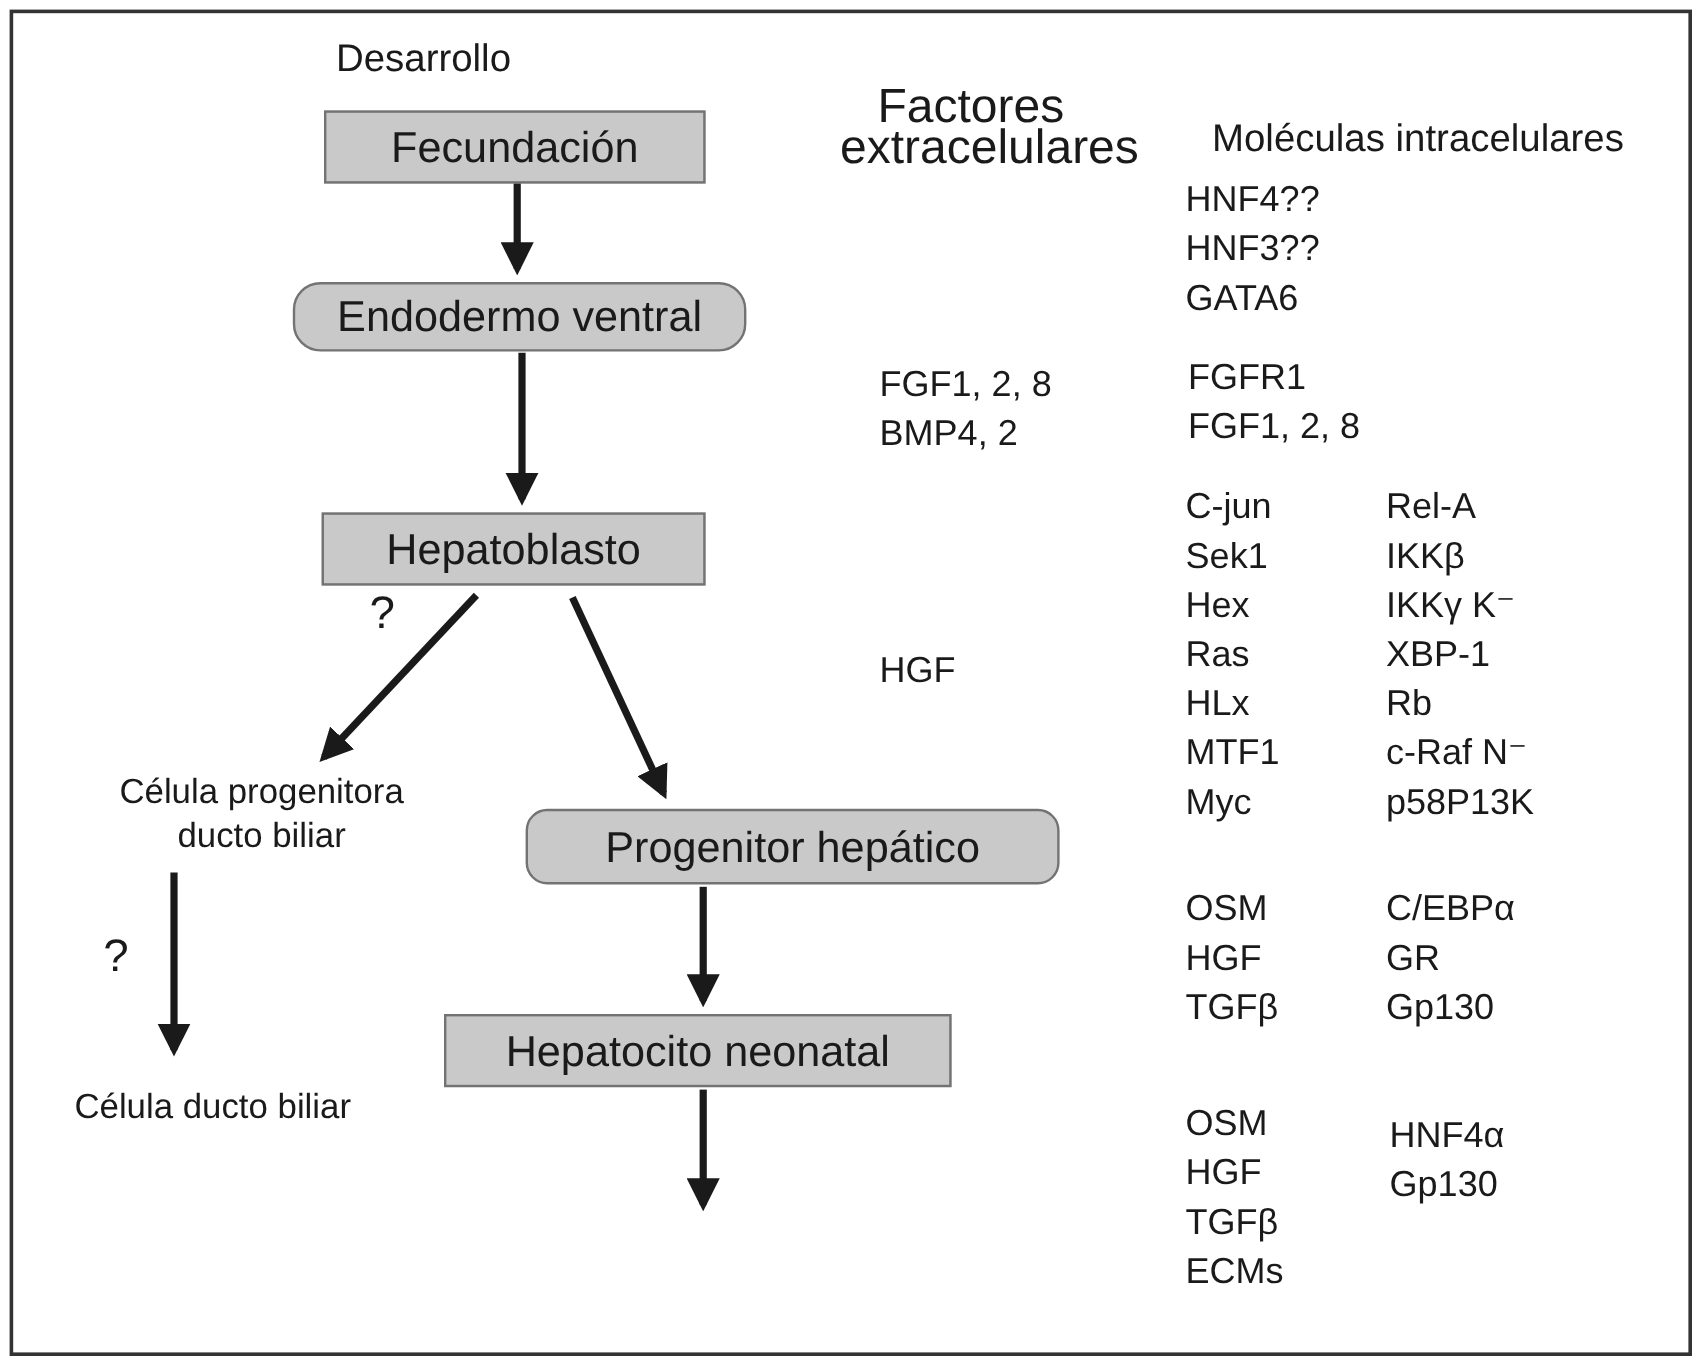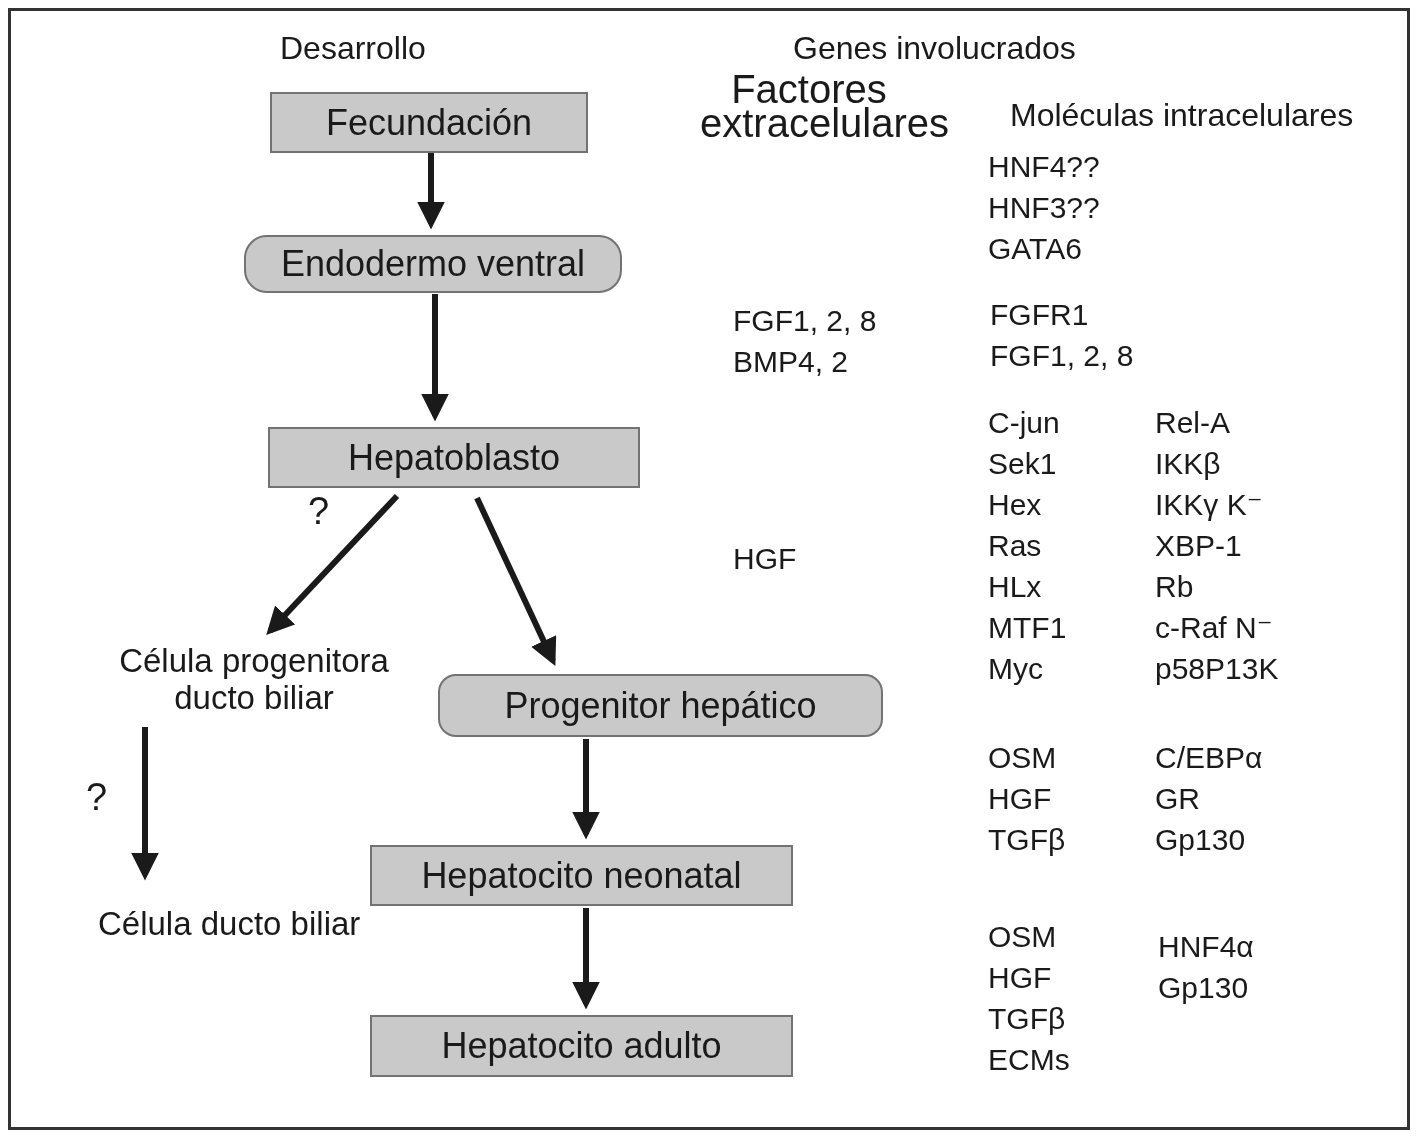--- a/index.html
+++ b/index.html
@@ -46,53 +46,50 @@
     box-sizing: border-box;
   }
   .gene-block {
     position: absolute;
     font-size: 30px;
     line-height: 41px;
     white-space: nowrap;
   }
   .free-label {
     position: absolute;
-    font-size: 33px;
+    font-size: 29px;
     line-height: 37px;
-    margin-left: 36px;
   }
   .qmark {
     position: absolute;
     font-size: 38px;
     line-height: 38px;
   }
   #arrows {
     position: absolute;
     left: 0; top: 0;
     pointer-events: none;
   }
 </style>
 </head>
 <body>
 
 <div id="canvas">
 
   <div id="frame"></div>
 
   <div class="abs hdr" style="left:280px; top:30px; width:310px; ">Desarrollo</div>
-  <div class="abs hdr" style="left:793px; top:30px;">Genes involucrados</div>
   <div class="abs hdr-wrap" style="left:700px; top:72px; width:218px;">Factores extracelulares</div>
   <div class="abs hdr" style="left:1010px; top:97px;">Moléculas intracelulares</div>
 
   <div class="node" style="left:270px; top:92px;  width:318px; height:61px;">Fecundación</div>
   <div class="node" style="left:244px; top:235px; width:378px; height:58px;border-radius:23px;">Endodermo ventral</div>
-  <div class="node" style="left:268px; top:427px; width:372px; height:61px;">Hepatoblasto</div>
+  <div class="node" style="left:268px; top:427px; width:320px; height:61px;">Hepatoblasto</div>
   <div class="node" style="left:438px; top:674px; width:445px; height:63px;border-radius:18px;">Progenitor hepático</div>
   <div class="node" style="left:370px; top:845px; width:423px; height:61px;">Hepatocito neonatal</div>
-  <div class="node" style="left:370px; top:1015px; width:423px; height:62px;">Hepatocito adulto</div>
 
   <div class="free-label" style="left:62px; top:642px; width:312px; text-align:center;">Célula progenitora ducto biliar</div>
   <div class="free-label" style="left:62px; top:905px; white-space:nowrap;">Célula ducto biliar</div>
   <div class="qmark" style="left:308px; top:492px;">?</div>
   <div class="qmark" style="left:86px; top:778px;">?</div>
 
   <div class="gene-block" style="left:988px;  top:146px;">
       <div>HNF4??</div>
       <div>HNF3??</div>
       <div>GATA6</div>

